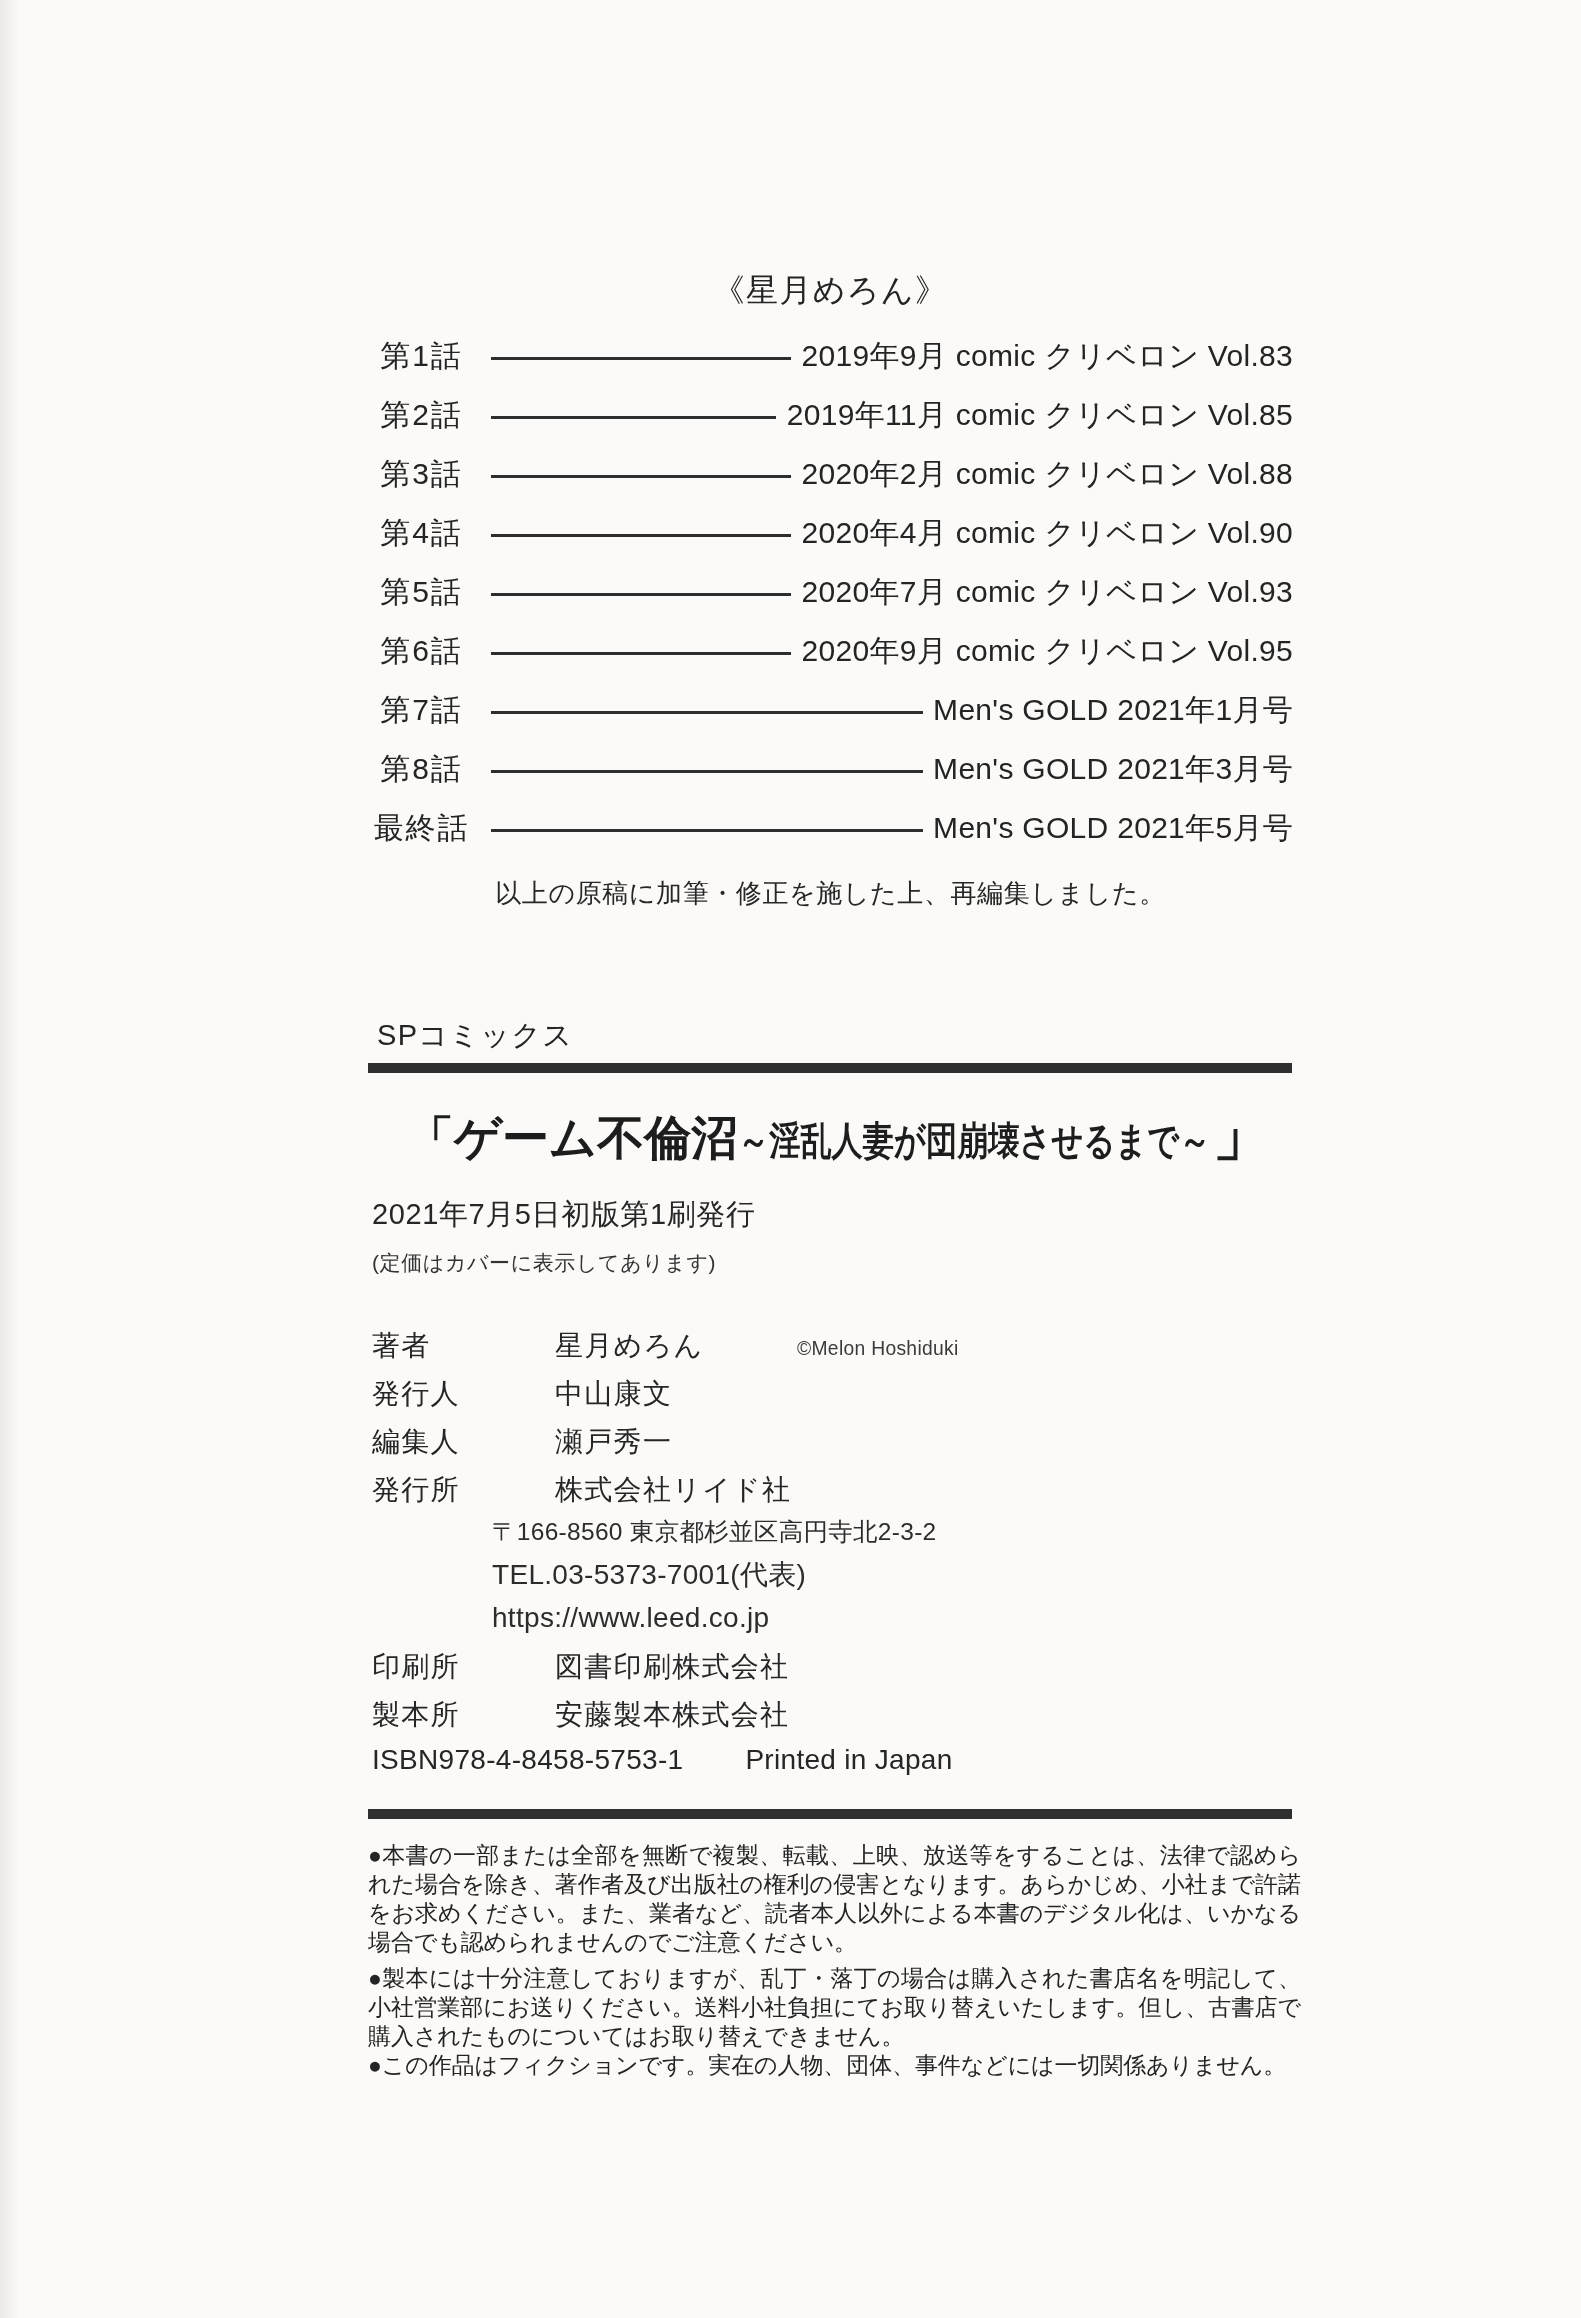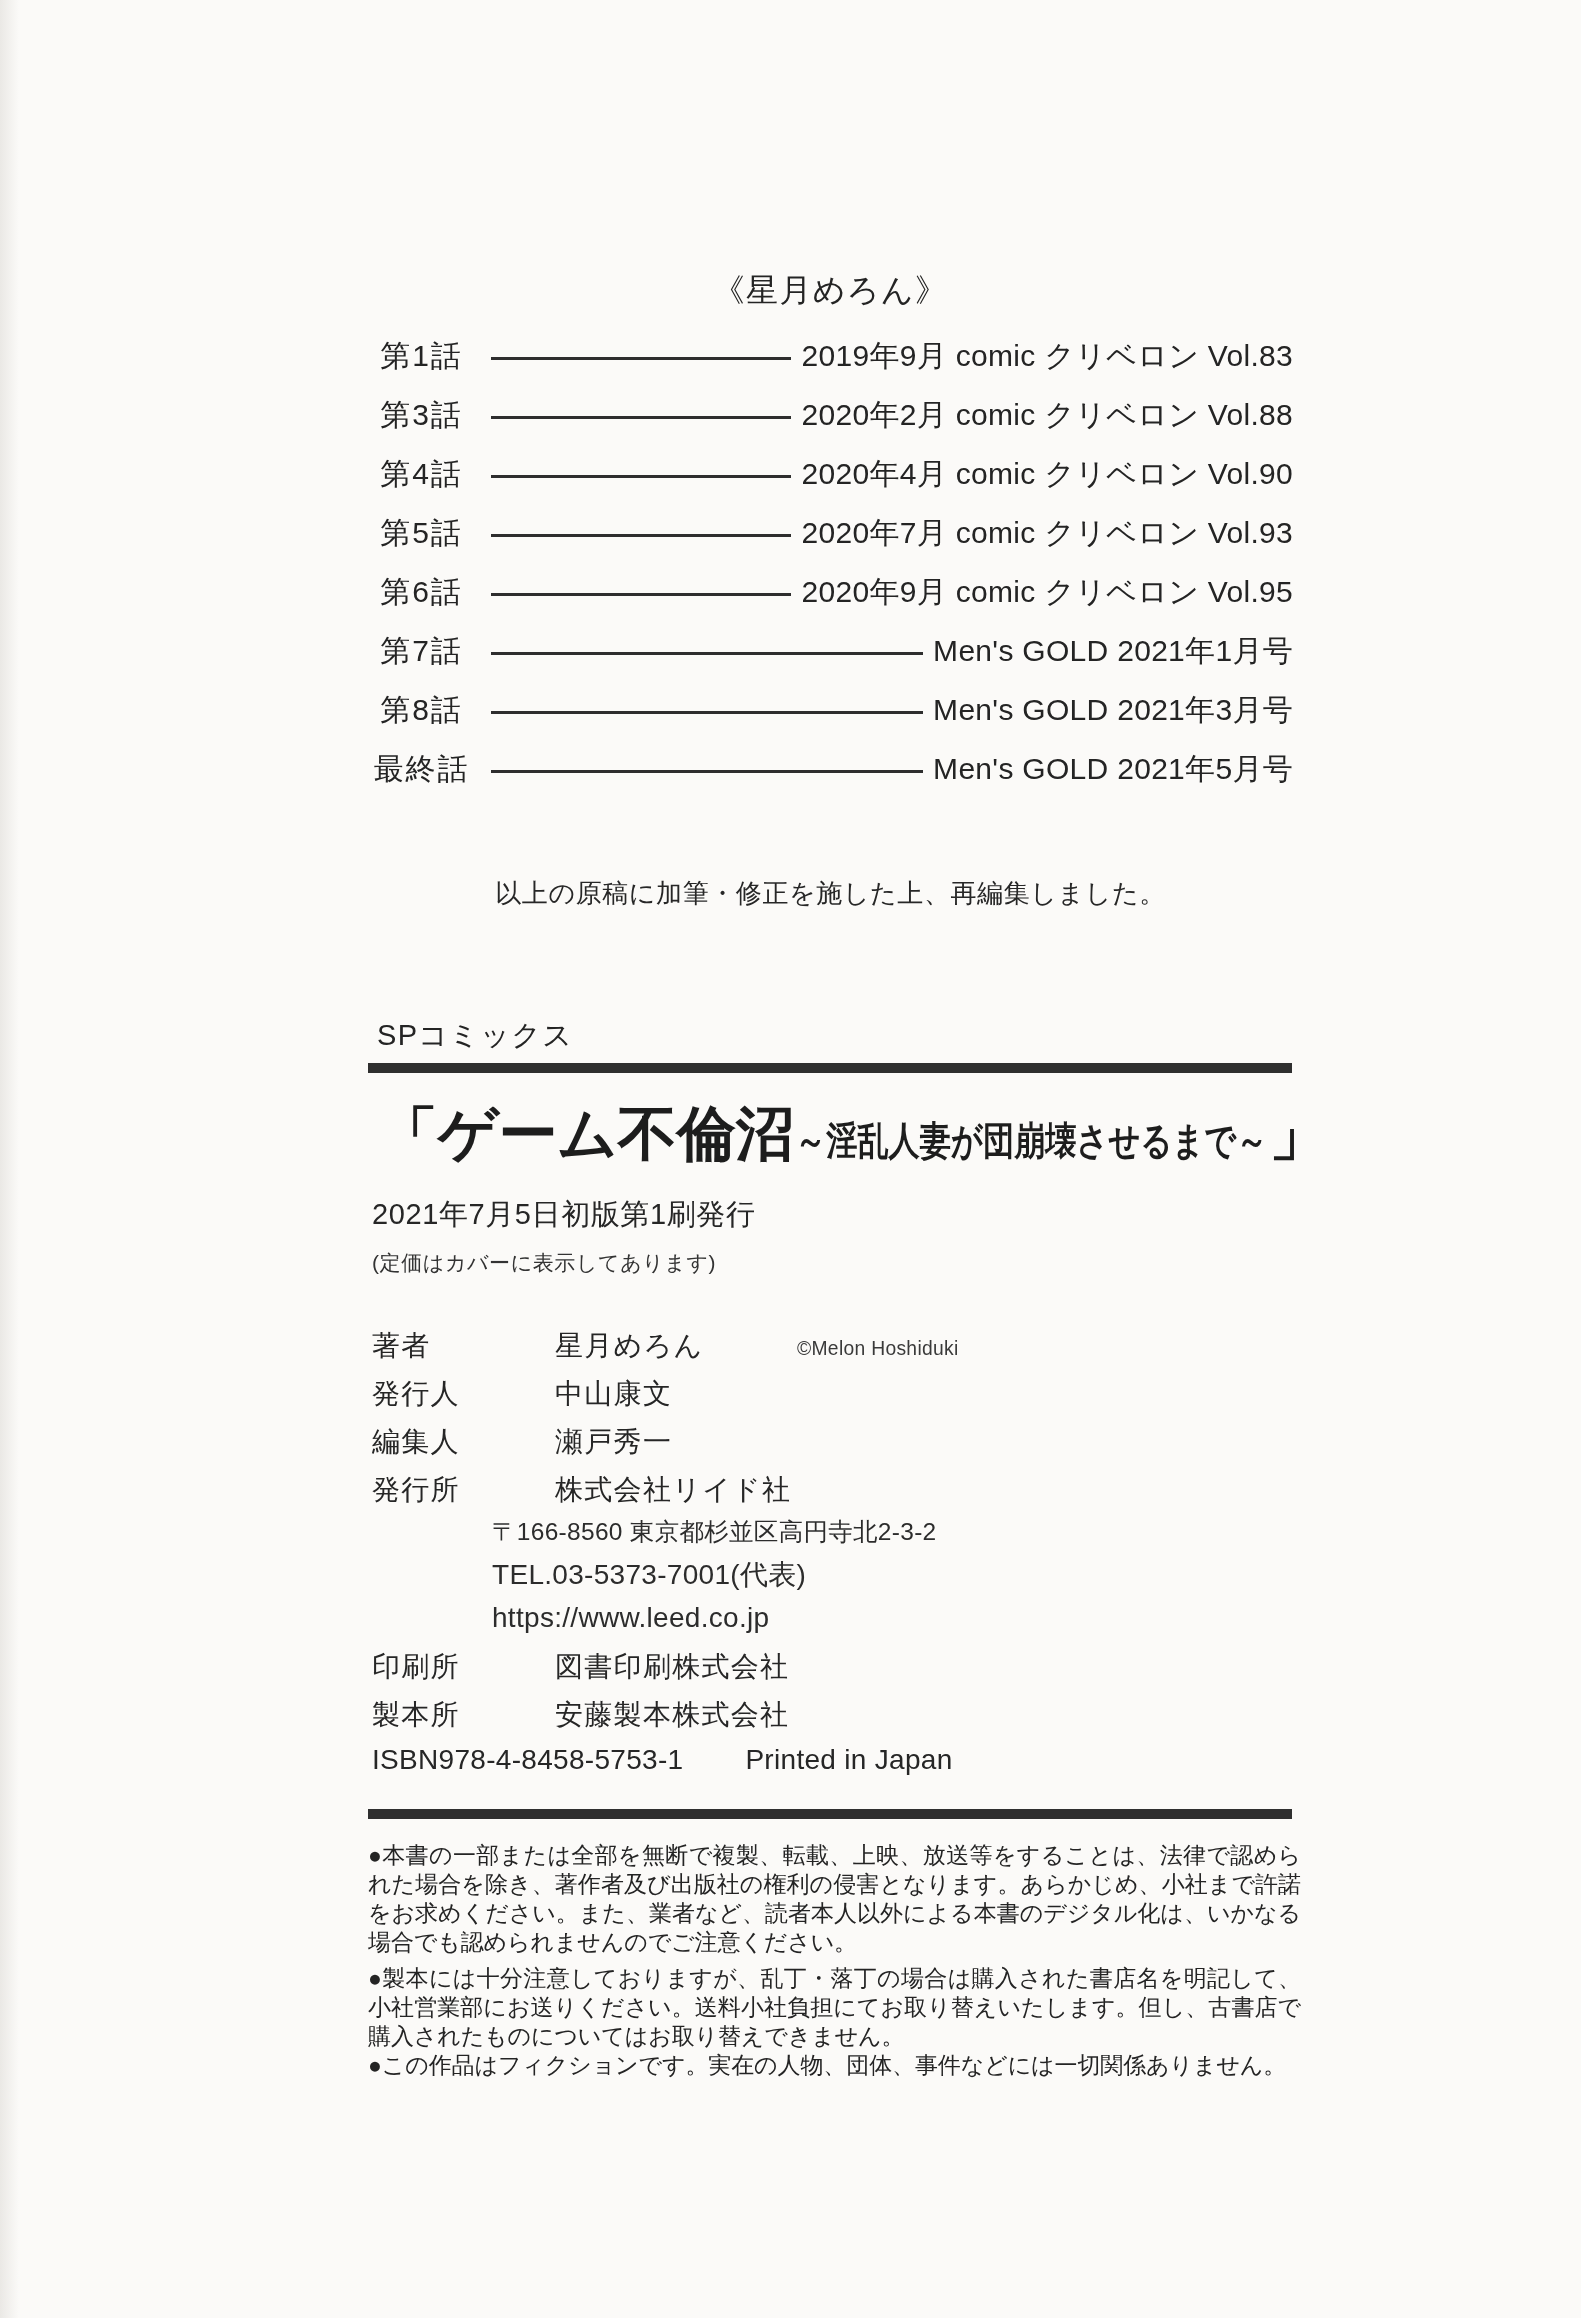--- a/index.html
+++ b/index.html
@@ -45,21 +45,21 @@
     position:absolute;left:377px;top:1016px;
     font-size:29px;color:#242424;letter-spacing:1.3px;
   }
   .rule{position:absolute;left:368px;width:924px;height:9.7px;background:#2f2f2f;}
   .rule-top{top:1063px;}
   .rule-bottom{top:1809px;}
   .book-title{
     position:absolute;left:379px;top:1105px;width:1146px;
     white-space:nowrap;color:#1d1d1d;font-weight:bold;
   }
-  .title-main{font-size:59px;line-height:1;letter-spacing:0px;}
+  .title-main{font-size:47px;line-height:1;letter-spacing:0px;margin-left:28px;}
   .title-sub{
     display:inline-block;font-size:39px;line-height:1;
     transform:scaleX(0.8);transform-origin:left bottom;
     margin-right:-116px;letter-spacing:0px;
   }
   .title-close{font-size:59px;line-height:1;}
   .edition-line{
     position:absolute;left:372px;top:1195px;
     font-size:29px;color:#262626;letter-spacing:0.6px;
   }
@@ -102,20 +102,25 @@
 
   <div class="shohatsu-heading">《星月めろん》</div>
 
   <div class="episode-list">
     <div class="episode-row">
       <span class="episode-label">第1話</span>
       <span class="episode-leader"></span>
       <span class="episode-source">2019年9月 comic クリベロン Vol.83</span>
     </div>
     <div class="episode-row">
+      <span class="episode-label">第2話</span>
+      <span class="episode-leader"></span>
+      <span class="episode-source">2019年11月 comic クリベロン Vol.85</span>
+    </div>
+    <div class="episode-row">
       <span class="episode-label">第3話</span>
       <span class="episode-leader"></span>
       <span class="episode-source">2020年2月 comic クリベロン Vol.88</span>
     </div>
     <div class="episode-row">
       <span class="episode-label">第4話</span>
       <span class="episode-leader"></span>
       <span class="episode-source">2020年4月 comic クリベロン Vol.90</span>
     </div>
     <div class="episode-row">

